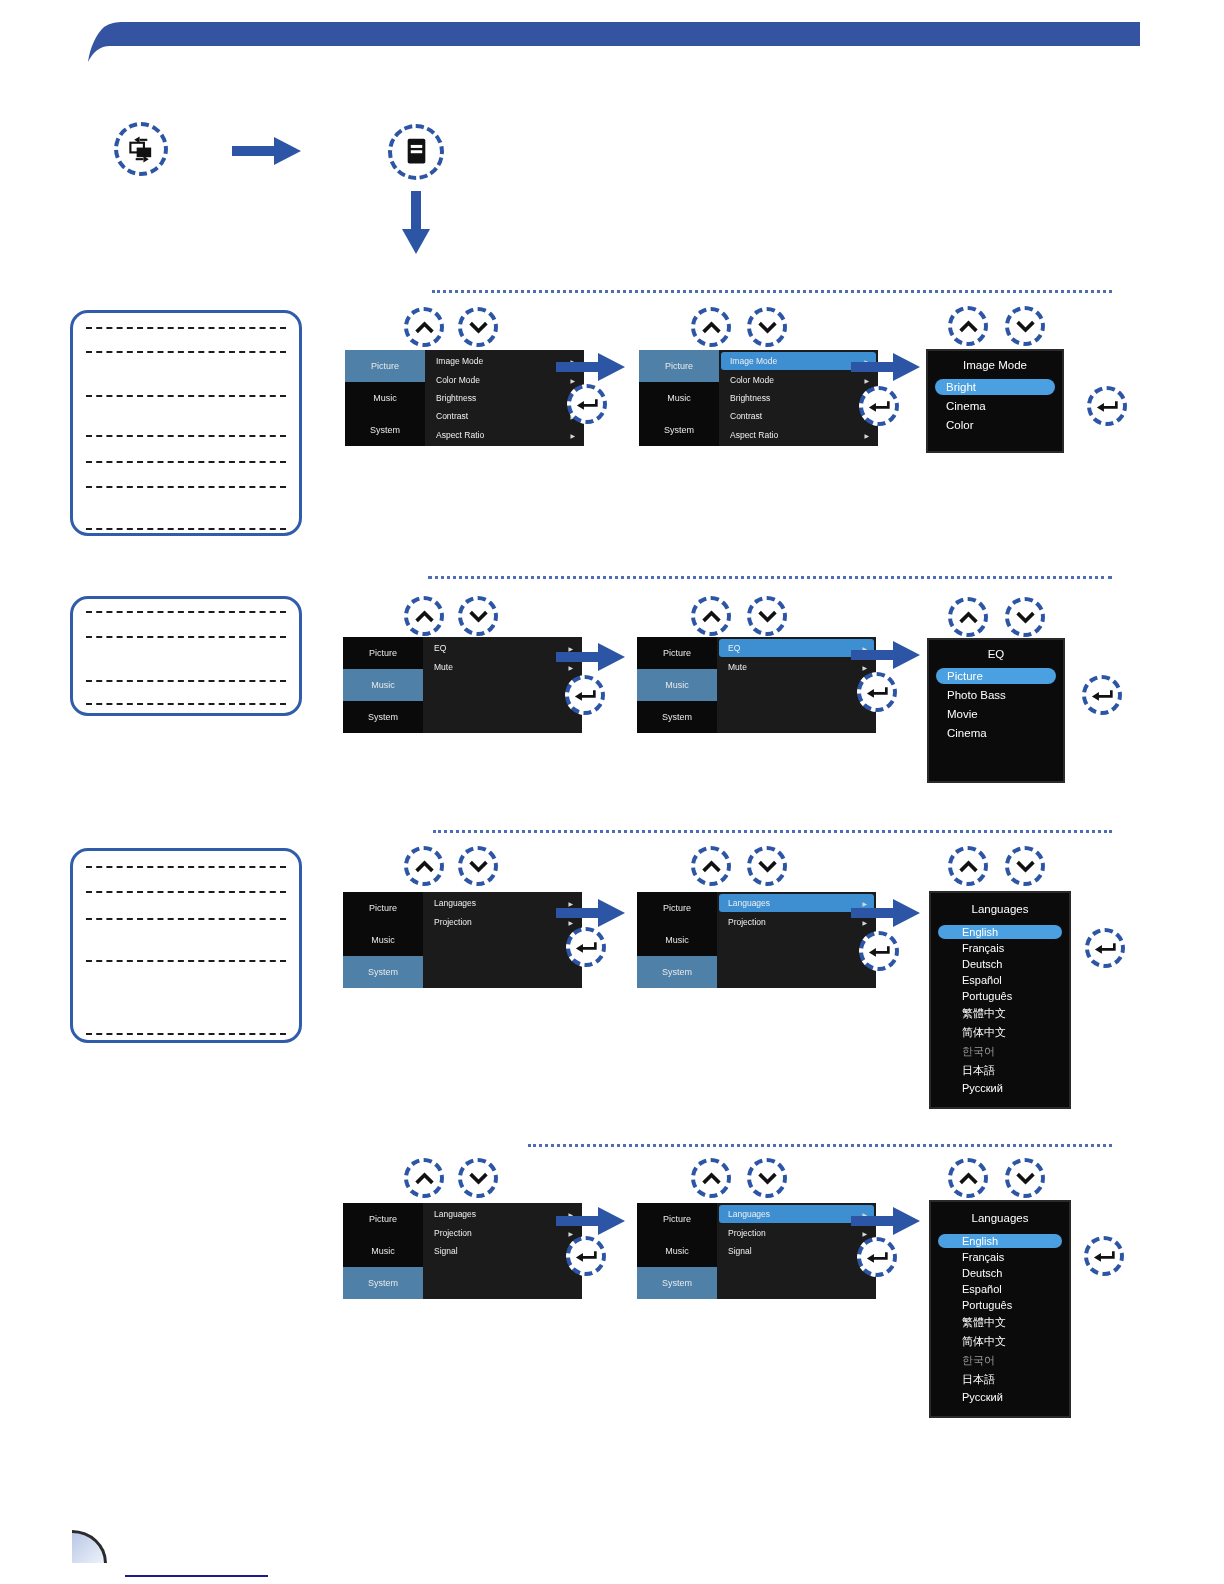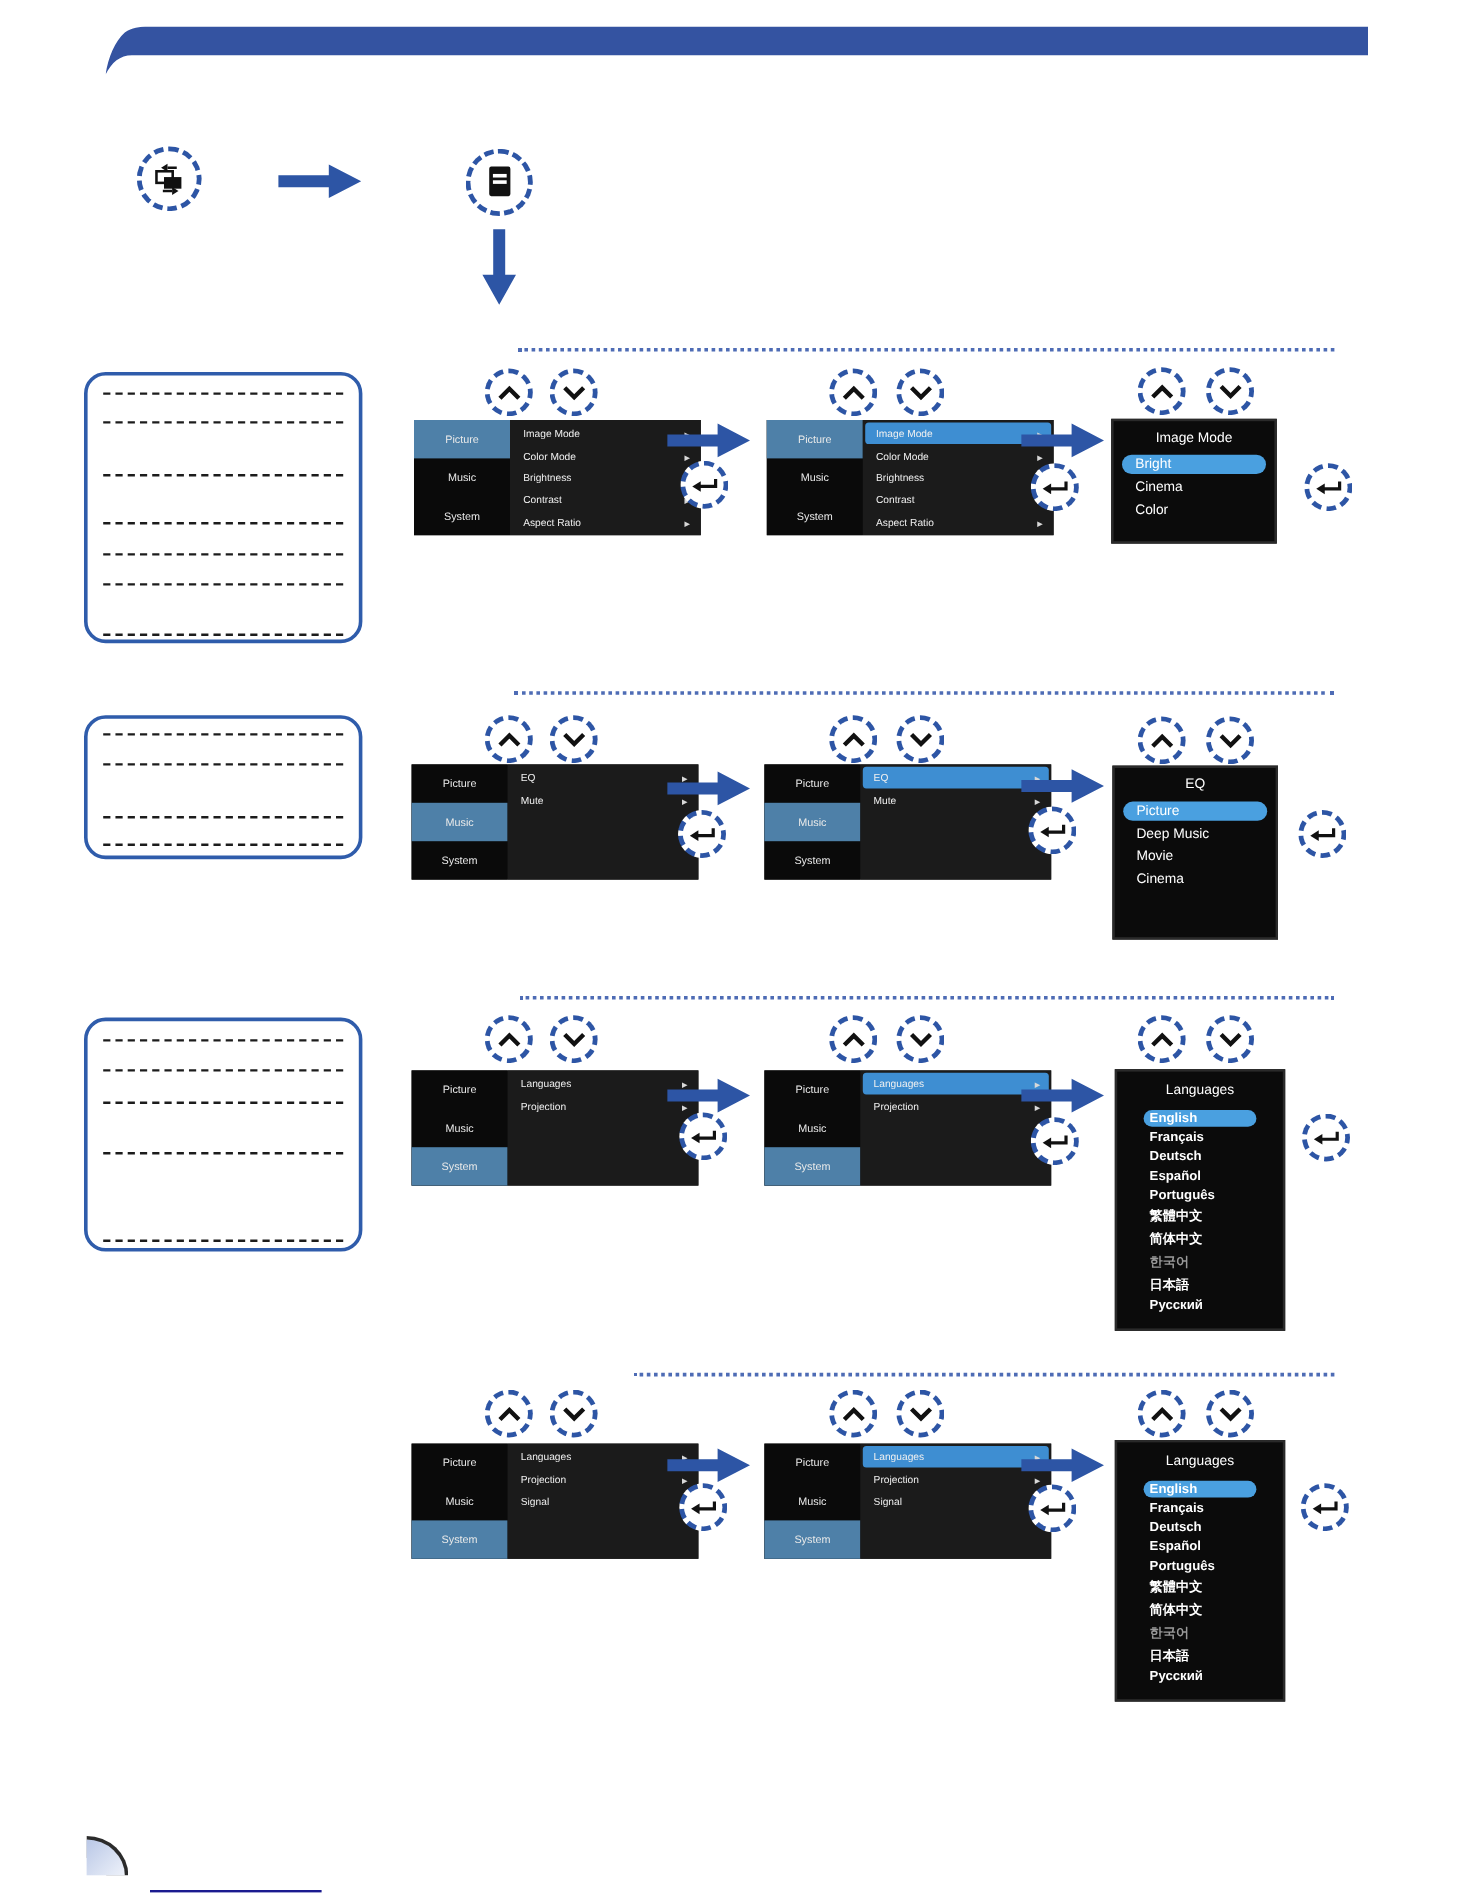--- a/index.html
+++ b/index.html
@@ -41,21 +41,21 @@
 
   
   .popup{position:absolute;background:#0b0b0b;border:2px solid #2a2a2a;box-sizing:border-box;
          display:flex;flex-direction:column;}
   .ptitle{color:#fff;font-size:11.5px;text-align:center;margin:8px 4px 6px;}
   .opts{display:flex;flex-direction:column;}
   .opt{color:#fff;font-size:11.5px;padding:2px 11px;margin:1.5px 7px;border-radius:9px;}
   .opt.hl{background:#4aa0e0;}
   .opt.dim{color:#999;}
   .popup.lang .ptitle{margin:10px 4px 9px;}
-  .popup.lang .opt{font-size:11px;font-weight:bold;padding:1px 5px;margin:1px 22px;}
+  .popup.lang .opt{font-size:11px;font-weight:normal;padding:1px 24px;margin:1px 7px;}
 
   
   .corner{position:absolute;left:72px;top:1530px;width:35px;height:33px;
           border-radius:0 100% 0 0;background:linear-gradient(135deg,#b9c7e6,#eef2fa);
           border-top:3px solid #2b2b2b;border-right:3px solid #2b2b2b;box-sizing:border-box;}
   .footrule{position:absolute;left:125px;top:1575px;width:143px;height:2px;background:#1b1b8f;}
 </style>
 </head>
 <body>
 
@@ -323,21 +323,21 @@
       <svg class="entersvg" viewBox="0 0 26 18">
         <path d="M23 3 V10 H8" fill="none" stroke="#111" stroke-width="3"></path>
         <polygon points="9,5 9,15 1,10" fill="#111"></polygon>
       </svg>
     </div>
 
   <div class="popup" style="left:927px;top:638px;width:138px;height:145px">
     <div class="ptitle">EQ</div>
     <div class="opts">
         <div class="opt hl">Picture</div>
-        <div class="opt">Deep Music</div>
+        <div class="opt">Photo Bass</div>
         <div class="opt">Movie</div>
         <div class="opt">Cinema</div>
       </div>
   </div>
   <div class="dcirc sm" style="left:1082px;top:675px">
       <svg class="entersvg" viewBox="0 0 26 18">
         <path d="M23 3 V10 H8" fill="none" stroke="#111" stroke-width="3"></path>
         <polygon points="9,5 9,15 1,10" fill="#111"></polygon>
       </svg>
     </div>

